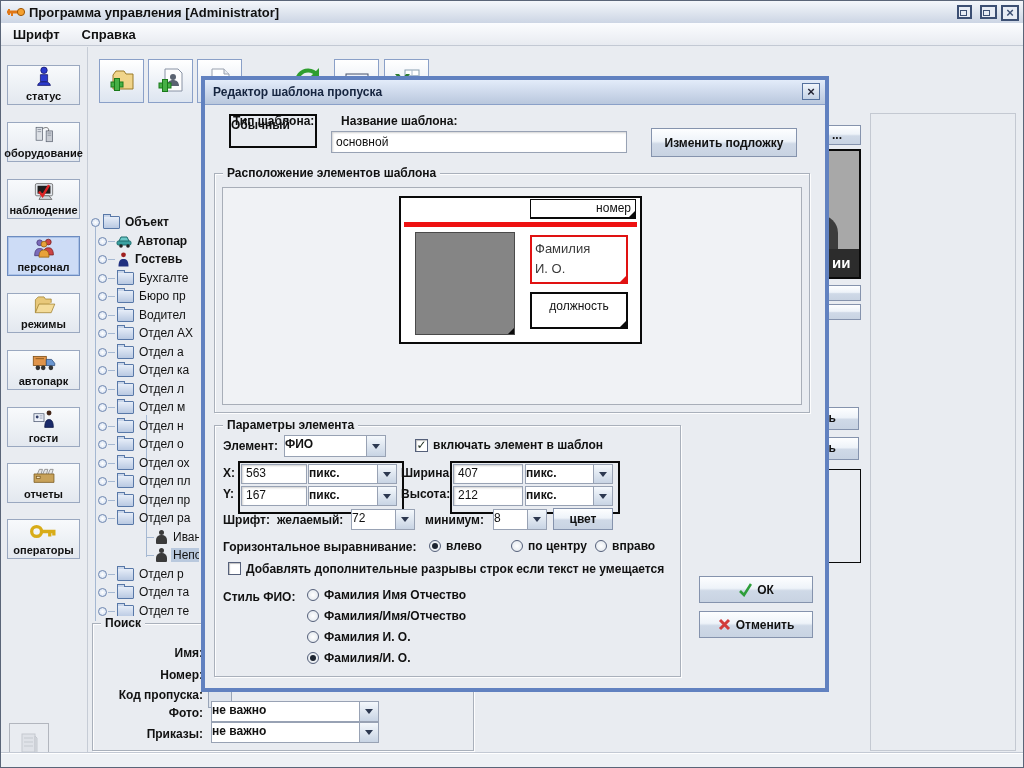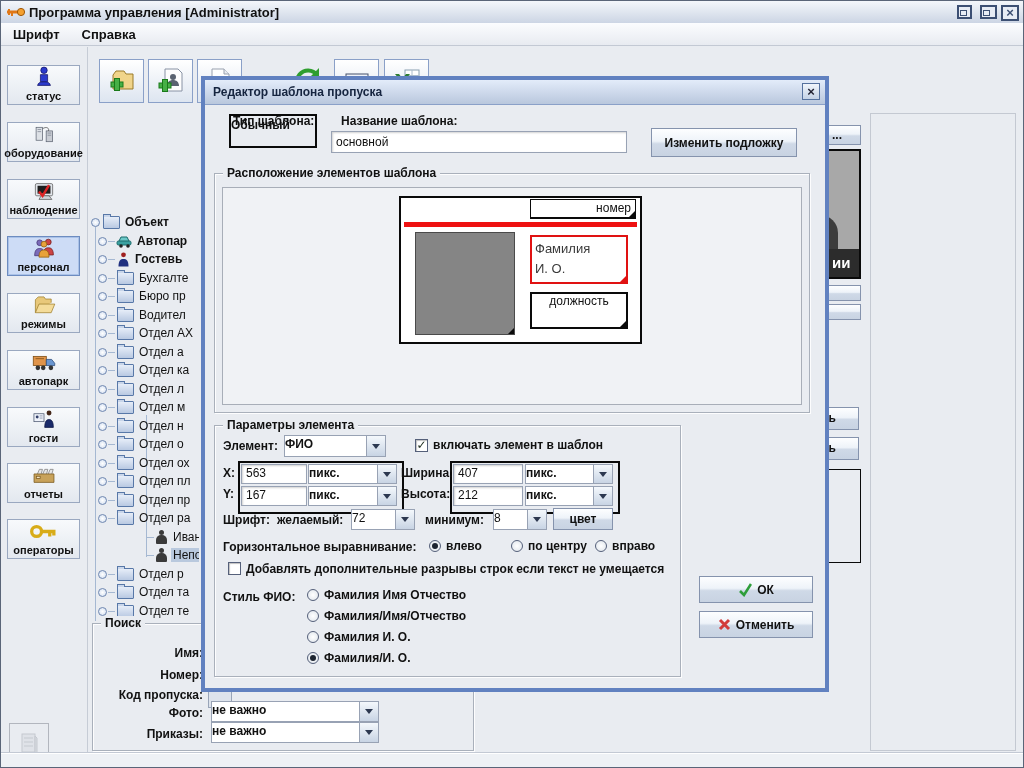--- a/index.html
+++ b/index.html
@@ -464,21 +464,21 @@
         <div class="cardbox" style="left:129px;top:1px;width:106px;height:20px;border-width:1px 1px 2px 1px;border-color:#0a0a0a;text-align:right;line-height:17px;padding-right:4px"><span>номер</span><span class="handle"></span></div>
         <div class="abs" style="left:3px;top:24px;width:233px;height:5px;background:#ee1111"></div>
         <div class="abs" style="left:14px;top:34px;width:98px;height:101px;background:#858585;border:1px solid #4a4a4a">
             <span class="handle"></span>
           </div>
         <div class="abs" style="left:129px;top:37px;width:98px;height:49px;border:2px solid #e01212;box-sizing:border-box;color:#3a3a3a;font-size:13px;line-height:20px;padding:2px 3px">
           <span style="display:block">Фамилия</span>
           <span style="display:block">И. О.</span>
           <span class="handle red"></span>
         </div>
-        <div class="abs" style="left:129px;top:94px;width:98px;height:37px;border:2px solid #0a0a0a;box-sizing:border-box;text-align:center;font-size:12px;"><span>должность</span><span class="handle"></span></div>
+        <div class="abs" style="left:129px;top:94px;width:98px;height:37px;border:2px solid #0a0a0a;box-sizing:border-box;text-align:center;font-size:12px;padding-top:5px"><span>должность</span><span class="handle"></span></div>
       </div>
     </div>
 
     <div class="abs group" style="left:9px;top:345px;width:465px;height:250px">
       <span class="gtitle">Параметры элемента</span>
     </div>
     <div class="abs b" style="left:18px;top:359px">Элемент:</div>
     <div class="abs combo" style="left:79px;top:355px;width:102px;height:22px">
       <span class="cv">ФИО</span>
       <span class="carr">

